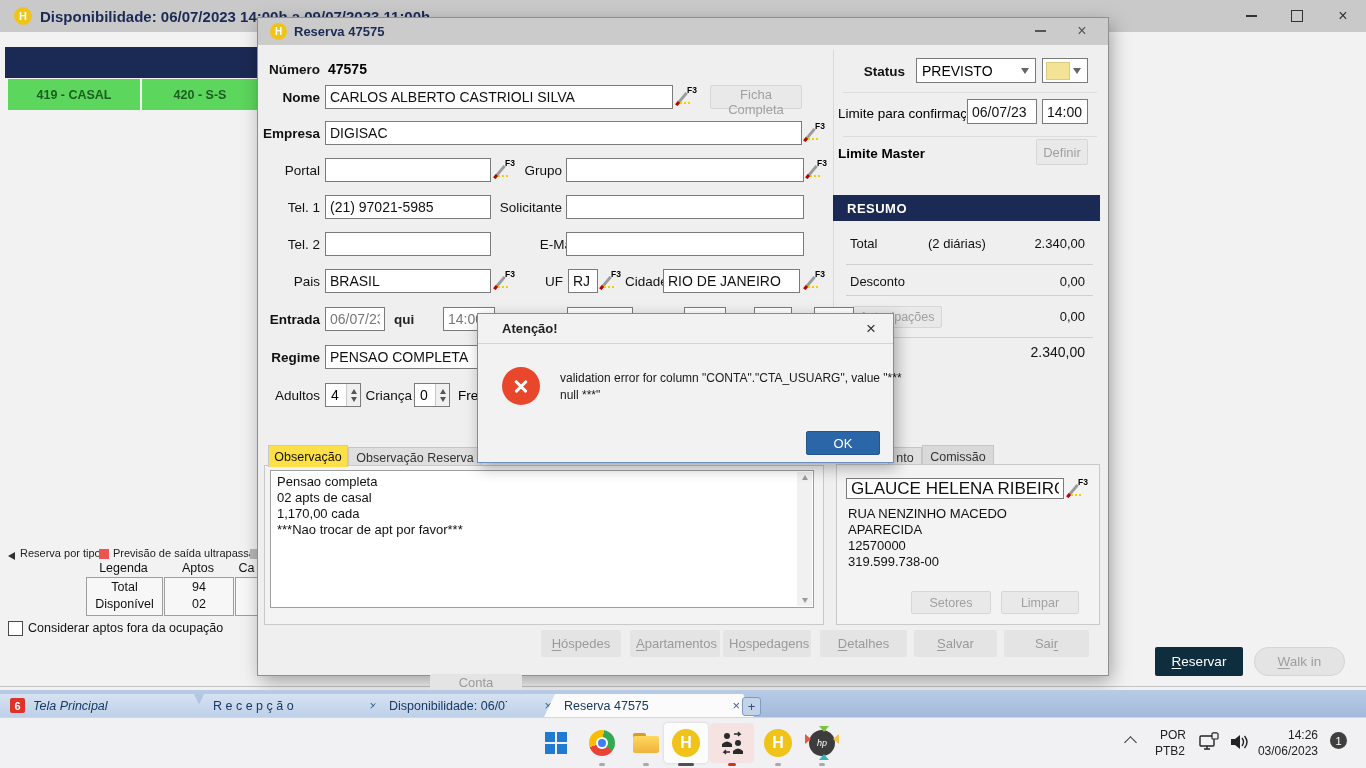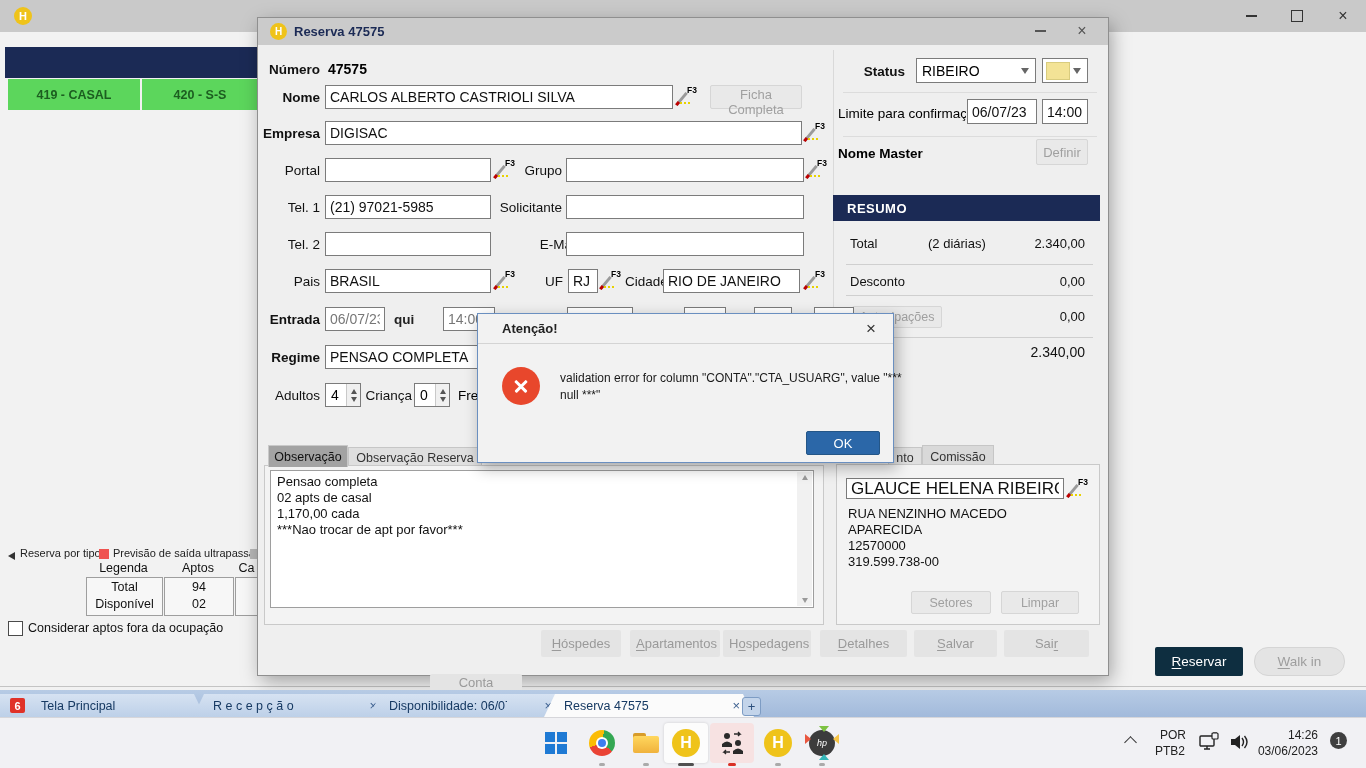--- a/index.html
+++ b/index.html
@@ -53,21 +53,21 @@
   .ddown .val{flex:1;font-size:14px;padding-left:5px;}
   .chev{width:0;height:0;border-left:4.5px solid transparent;border-right:4.5px solid transparent;border-top:6px solid #666;margin-right:6px;}
   .sep{height:1px;background:#dcdcdc;}
   .resumo-bar{background:#1b2a55;color:#fff;font-weight:bold;font-size:13px;display:flex;align-items:center;padding-left:14px;box-sizing:border-box;letter-spacing:.5px;}
   .rs-txt{font-size:13px;color:#111;}
   .rs-val{font-size:13px;color:#111;text-align:right;}
   .bold{font-weight:normal;}
   .hr{height:1px;background:#cfcfcf;}
   .dis-btn{background:#e9e9e9;border:1px solid #d6d6d6;color:#a0a0a0;font-size:12.5px;border-radius:2px;}
   .group{border:1px solid #c9c9c9;background:#f3f3f3;box-sizing:border-box;}
-  .tab-act{background:#a3a3a3;border:1px solid #c9c9c9;border-bottom:none;font-size:12.5px;color:#111;
+  .tab-act{background:#fde047;border:1px solid #c9c9c9;border-bottom:none;font-size:12.5px;color:#111;
            display:flex;align-items:center;justify-content:center;z-index:3;}
   .tab-ina{background:#dfdfdf;border:1px solid #c6c6c6;border-bottom:none;font-size:12.5px;color:#333;
            display:flex;align-items:center;justify-content:center;}
   .obstext{background:#fff;border:1px solid #9e9e9e;font-size:13px;color:#111;line-height:16px;
            white-space:pre-line;padding:3px 6px;box-sizing:border-box;}
   .vscroll{position:absolute;top:1px;right:1px;bottom:1px;width:15px;background:#f1f1f1;
            display:flex;flex-direction:column;justify-content:space-between;align-items:center;padding:3px 0;box-sizing:border-box;}
   .com-line{font-size:13px;color:#111;}
   .bbtn{position:absolute;top:612px;height:27px;background:#e4e4e4;border:none;border-radius:2px;color:#9a9a9a;font-size:13px;}
   
@@ -117,20 +117,21 @@
   .frag{background:#fff;border:1px solid #7b7b7b;height:25px;box-sizing:border-box;z-index:5;}
   u{text-underline-offset:2px;}
 </style>
 </head>
 <body>
 
 <div class="screen">
 
   <div class="abs main-titlebar">
     <div class="abs hlogo" style="left:14px;top:7px;width:18px;height:18px;font-size:11px;">H</div>
+    <div class="abs main-title">Disponibilidade: 06/07/2023 14:00h a 09/07/2023 11:00h</div>
     <div class="abs winctl" style="left:1228px;">
         <div class="ctl-min-bar"></div>
       </div>
     <div class="abs winctl" style="left:1274px;">
         <div class="ctl-max-box"></div>
       </div>
     <div class="abs winctl" style="left:1320px;">
         <span class="ctl-x">×</span>
       </div>
   </div>
@@ -277,37 +278,37 @@
       <span class="num">0</span>
       <span class="arr">
           <i class="tup"></i>
           <i class="tdn"></i>
         </span>
       </div>
     <div class="abs" style="left:200px;top:370px;font-size:13.5px;">Fre</div>
 
     <div class="abs lbl lblb" style="left:590px;top:46px;width:57px;">Status</div>
     <div class="abs ddown" style="left:658px;top:40px;width:120px;height:25px;">
-      <span class="val">RIBEIRO</span>
+      <span class="val">PREVISTO</span>
       <span class="chev"></span>
       </div>
     <div class="abs ddown" style="left:784px;top:40px;width:46px;height:25px;">
       <span style="flex:1;height:16px;margin:0 3px;background:#f3e396;border:1px solid #d9cc7e;"></span>
       <span class="chev"></span>
       </div>
 
     <div class="abs sep" style="left:585px;top:74px;width:254px;"></div>
 
     <div class="abs" style="left:580px;top:88px;width:128px;overflow:hidden;white-space:nowrap;font-size:13.5px;">Limite para confirmação</div>
     <input class="abs inp" style="left: 709px; top: 81px; width: 70px; height: 25px;" value="06/07/23">
     <input class="abs inp" style="left: 784px; top: 81px; width: 46px; height: 25px;" value="14:00">
 
     <div class="abs sep" style="left:585px;top:118px;width:254px;"></div>
 
-    <div class="abs" style="left:580px;top:128px;font-size:13.5px;font-weight:bold;">Nome Master</div>
+    <div class="abs" style="left:580px;top:128px;font-size:13.5px;font-weight:bold;">Limite Master</div>
     <button class="abs dis-btn" style="left:778px;top:121px;width:52px;height:26px;font-size:13px;">Definir</button>
 
     <div class="abs" style="left:575px;top:32px;width:1px;height:382px;background:#d9d9d9;"></div>
 
     <div class="abs resumo-bar" style="left:575px;top:177px;width:267px;height:26px;">
       <span>RESUMO</span>
       </div>
     <div class="abs rs-txt" style="left:592px;top:218px;">Total</div>
     <div class="abs rs-txt" style="left:670px;top:218px;">(2 diárias)</div>
     <div class="abs rs-val bold" style="left:727px;top:218px;width:100px;">2.340,00</div>
@@ -373,21 +374,21 @@
         <span class="b1"></span>
         <span class="b2"></span>
       </div>
     <div class="abs dlg-msg">validation error for column "CONTA"."CTA_USUARG", value "*** null ***"</div>
     <button class="abs dlg-ok">OK</button>
   </div>
 
   <div class="abs tabbar">
     <div class="ttab first" style="left:0;width:195px;padding-left:10px;">
       <span class="badge6">6</span>
-      <span class="tl" style="margin-left:16px;">Tela Principal</span>
+      <span class="tl" style="margin-left:8px;font-style:italic;">Tela Principal</span>
     </div>
     <div class="ttab" style="left:193px;width:178px;padding-left:20px;">
       <span class="tl">R e c e p ç ã o</span>
       <span class="tx">×</span>
     </div>
     <div class="ttab" style="left:369px;width:177px;padding-left:20px;">
       <span class="tl" style="max-width:118px;">Disponibilidade: 06/07/20</span>
       <span class="tx">×</span>
     </div>
     <div class="ttab active" style="left:544px;width:190px;padding-left:20px;">

